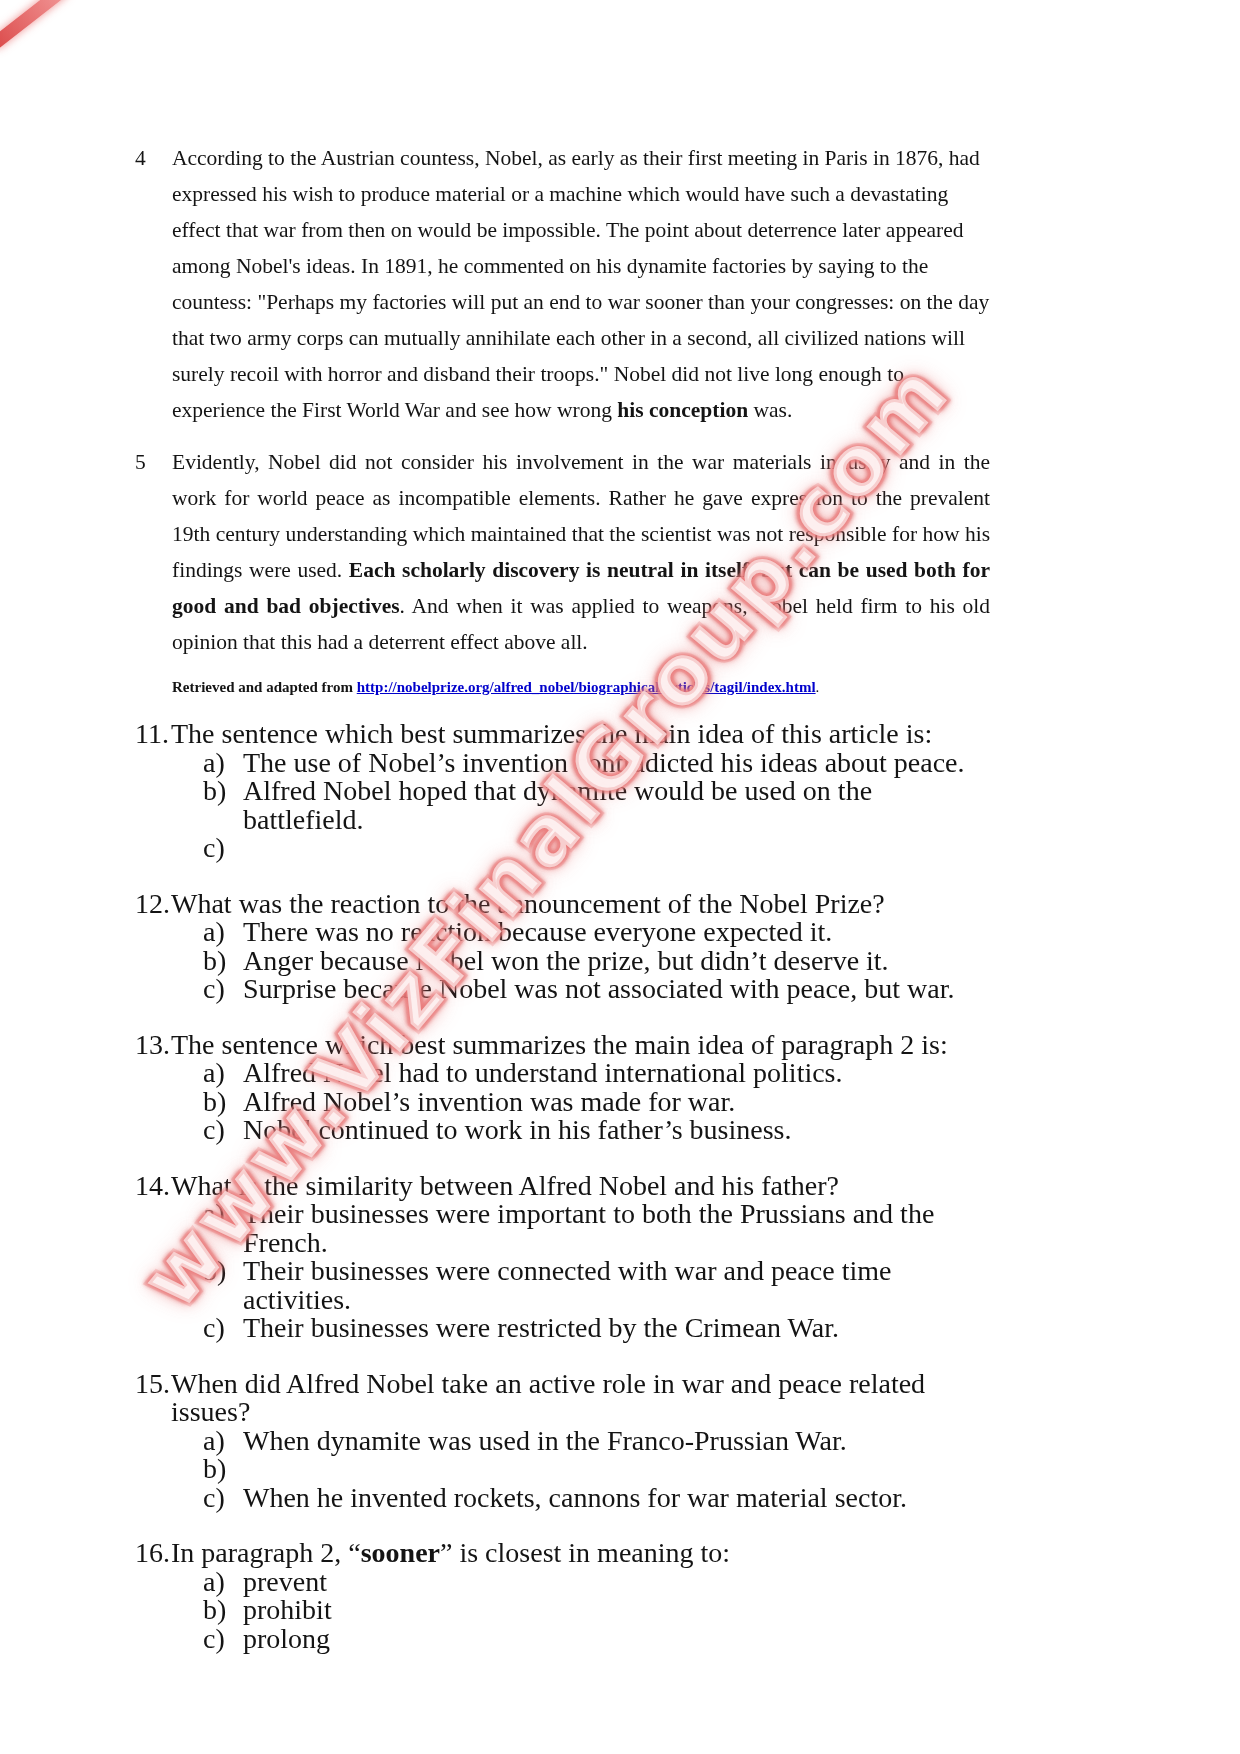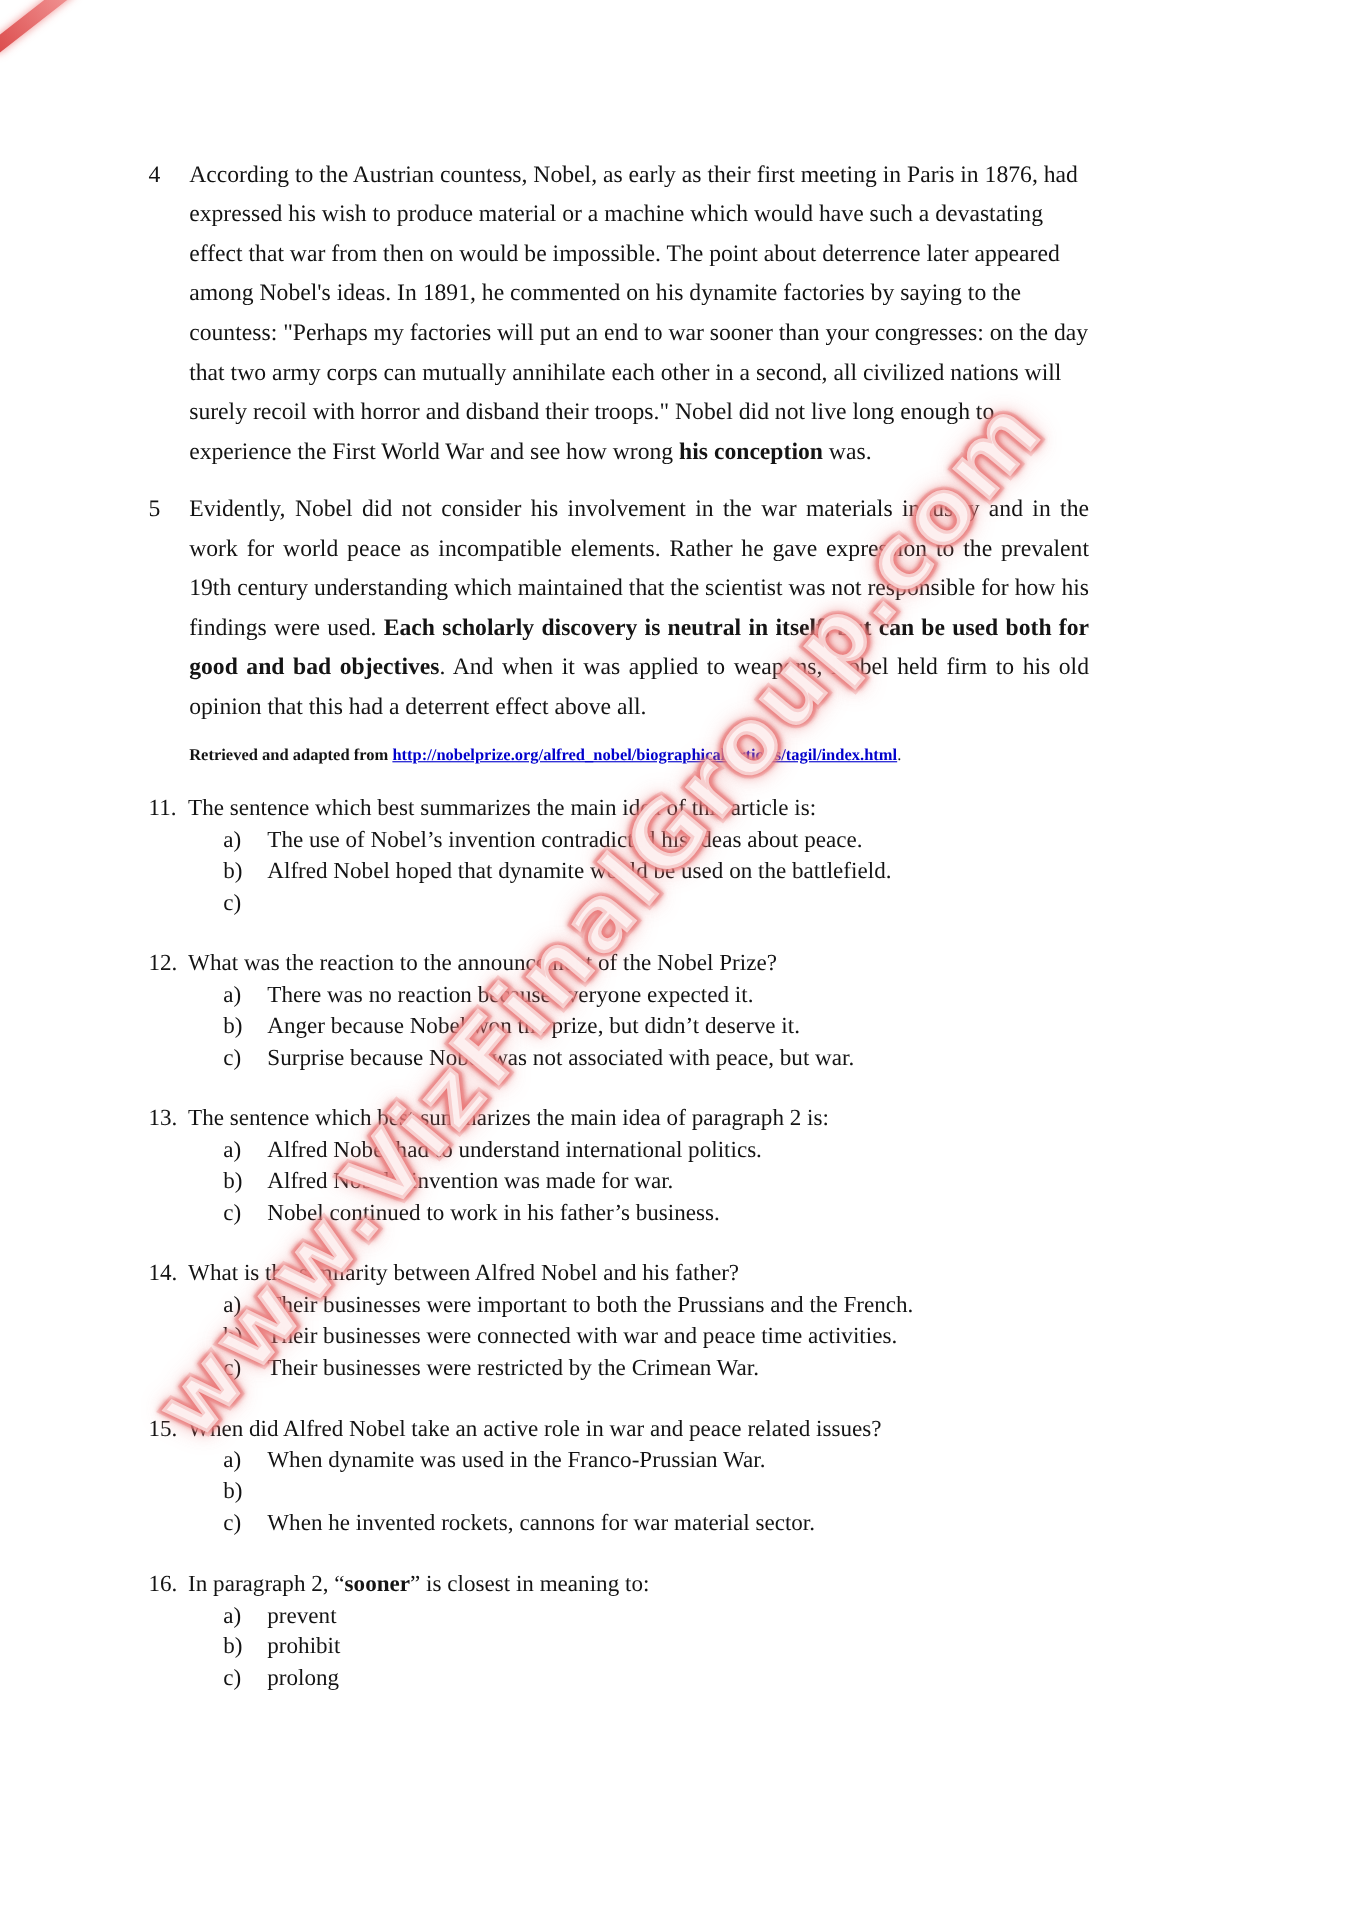--- a/index.html
+++ b/index.html
@@ -35,21 +35,21 @@
     margin-bottom:22px;
   }
   .source .prefix{font-weight:bold;}
   .source a{
     color:#0000cc;
     font-weight:bold;
     text-decoration:underline;
     margin-top:12px;
   }
   .question{
-    font-size:21px;
+    font-size:28px;
     line-height:28.5px;
     margin-bottom:27px;
   }
   .q-stem{display:flex;}
   .q-stem .num{width:36px;flex:none;}
   .q-stem .stem-text{flex:1;}
   .option{display:flex;margin-left:68px;}
   .option .letter{width:40px;flex:none;}
   .watermark{
     position:absolute;

